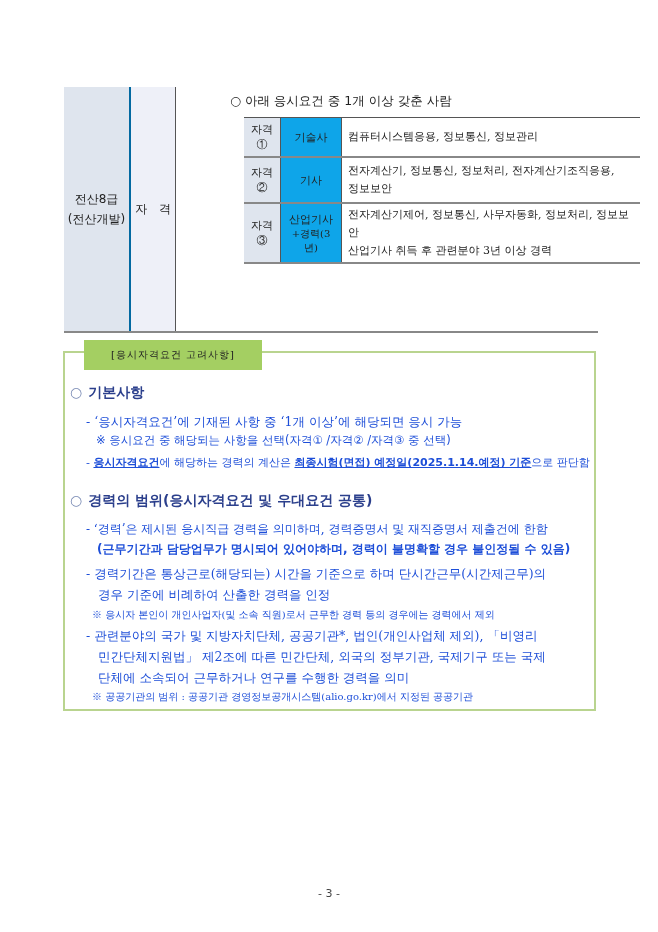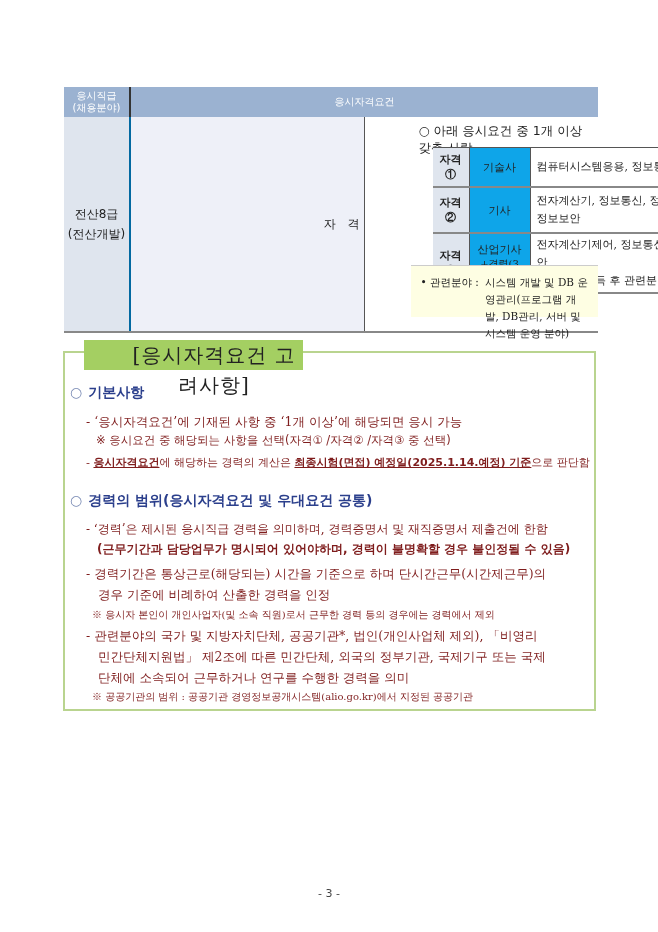--- a/index.html
+++ b/index.html
@@ -21,21 +21,21 @@
     .col-type { width: 44px; background: #eef0f8; border-right: 1px solid #555; text-align: right; font-size: 12px; color: #222; letter-spacing: 4px; }
     .col-content { background: #fff; vertical-align: top !important; position: relative; }
     .qual-table tr.last td { border-bottom: 2px solid #888; }
 
     .content-inner { position: relative; height: 100%; margin-left: 46px; }
     .intro-line { position: absolute; left: 8px; top: 6px; font-size: 12.5px; color: #222; }
     .inner-table {
       position: absolute; left: 22px; top: 30px; width: 396px; border-collapse: collapse; table-layout: fixed;
     }
     .inner-table td { border-top: 1px solid #555; border-bottom: 1px solid #555; font-size: 11px; color: #222; padding: 2px 6px; }
-    .inner-table td.k { width: 28px; background: #dfe5ee; border-right: 1px solid #555; text-align: center; font-weight: bold; padding: 0 4px; }
+    .inner-table td.k { width: 28px; background: #dfe5ee; border-right: 1px solid #555; text-align: center; font-weight: normal; padding: 0 4px; }
     .inner-table td.g { width: 48px; background: #0ea5e9; border-right: 1px solid #555; text-align: center; }
     .inner-table td.d { text-align: left; line-height: 18px; }
     .inner-table tr.r1 td { height: 34px; }
     .inner-table tr.r2 td { height: 40px; }
     .inner-table tr.r3 td { height: 40px; }
 
     .related-box {
       position: absolute; left: 0; right: 0; top: 148px; height: 52px; background: #fefee3;
       border-top: 1px solid #ccc; font-size: 10.5px; color: #222; line-height: 17px; padding: 8px 10px 0 10px; box-sizing: border-box;
     }
@@ -43,44 +43,37 @@
     .related-label { white-space: nowrap; margin-right: 6px; }
     .related-text { flex: 1; }
 
     
     .consider-box {
       position: absolute; left: 63px; top: 351px; width: 533px; height: 360px;
       border: 2px solid #b9d48f; box-sizing: border-box;
     }
     .consider-title {
       position: absolute; left: 84px; top: 340px; width: 178px; height: 30px; background: #a4cf62;
-      font-size: 20px; color: #222; text-align: center; line-height: 30px; letter-spacing: 1px; padding-left: 41px;
+      font-size: 10px; color: #222; text-align: center; line-height: 30px; letter-spacing: 1px;
     }
     .section-head { position: absolute; left: 70px; font-size: 14px; font-weight: bold; color: #2b3f8c; }
     .section-head .circ { color: #7a8bb5; font-weight: normal; margin-right: 6px; }
-    .line { position: absolute; font-size: 12.5px; color: #7f1d1d; white-space: nowrap; }
+    .line { position: absolute; font-size: 12.5px; color: #1d4ed8; white-space: nowrap; }
     .line.small { font-size: 10px; }
     .line.bold { font-weight: bold; }
     .u { text-decoration: underline; }
     .b { font-weight: bold; }
 
     .page-num { position: absolute; left: 0; right: 0; top: 887px; text-align: center; font-size: 11px; color: #444; }
   </style>
 </head>
 <body>
 
 <table class="qual-table">
   <tbody>
-      <tr>
-    <td class="hdr hdr-left" style="width:65px">
-      <div>응시직급</div>
-      <div>(채용분야)</div>
-    </td>
-    <td class="hdr" colspan="2">응시자격요건</td>
-  </tr>
   <tr class="last">
     <td class="col-grade">
       <div>전산8급</div>
       <div>(전산개발)</div>
     </td>
     <td class="col-type">자 격</td>
     <td class="col-content">
       <div class="content-inner" style="height:214px">
         <div class="intro-line">○ 아래 응시요건 중 1개 이상 갖춘 사람</div>
         <table class="inner-table serif">
@@ -106,26 +99,20 @@
               <div>산업기사</div>
               <div style="font-size:10px">+경력(3년)</div>
             </td>
             <td class="d">
               <div>전자계산기제어, 정보통신, 사무자동화, 정보처리, 정보보안</div>
               <div>산업기사 취득 후 관련분야 3년 이상 경력</div>
             </td>
           </tr>
         </tbody>
             </table>
-        <div class="related-box serif">
-          <div class="related-row">
-            <span class="related-label">• 관련분야 :</span>
-            <span class="related-text">시스템 개발 및 DB 운영관리(프로그램 개발, DB관리, 서버 및 시스템 운영 분야)</span>
-          </div>
-        </div>
       </div>
     </td>
   </tr>
 </tbody>
   </table>
 
 <div class="consider-box"></div>
 <div class="consider-title serif">[응시자격요건 고려사항]</div>
 
 <div class="section-head" style="top:384px">

